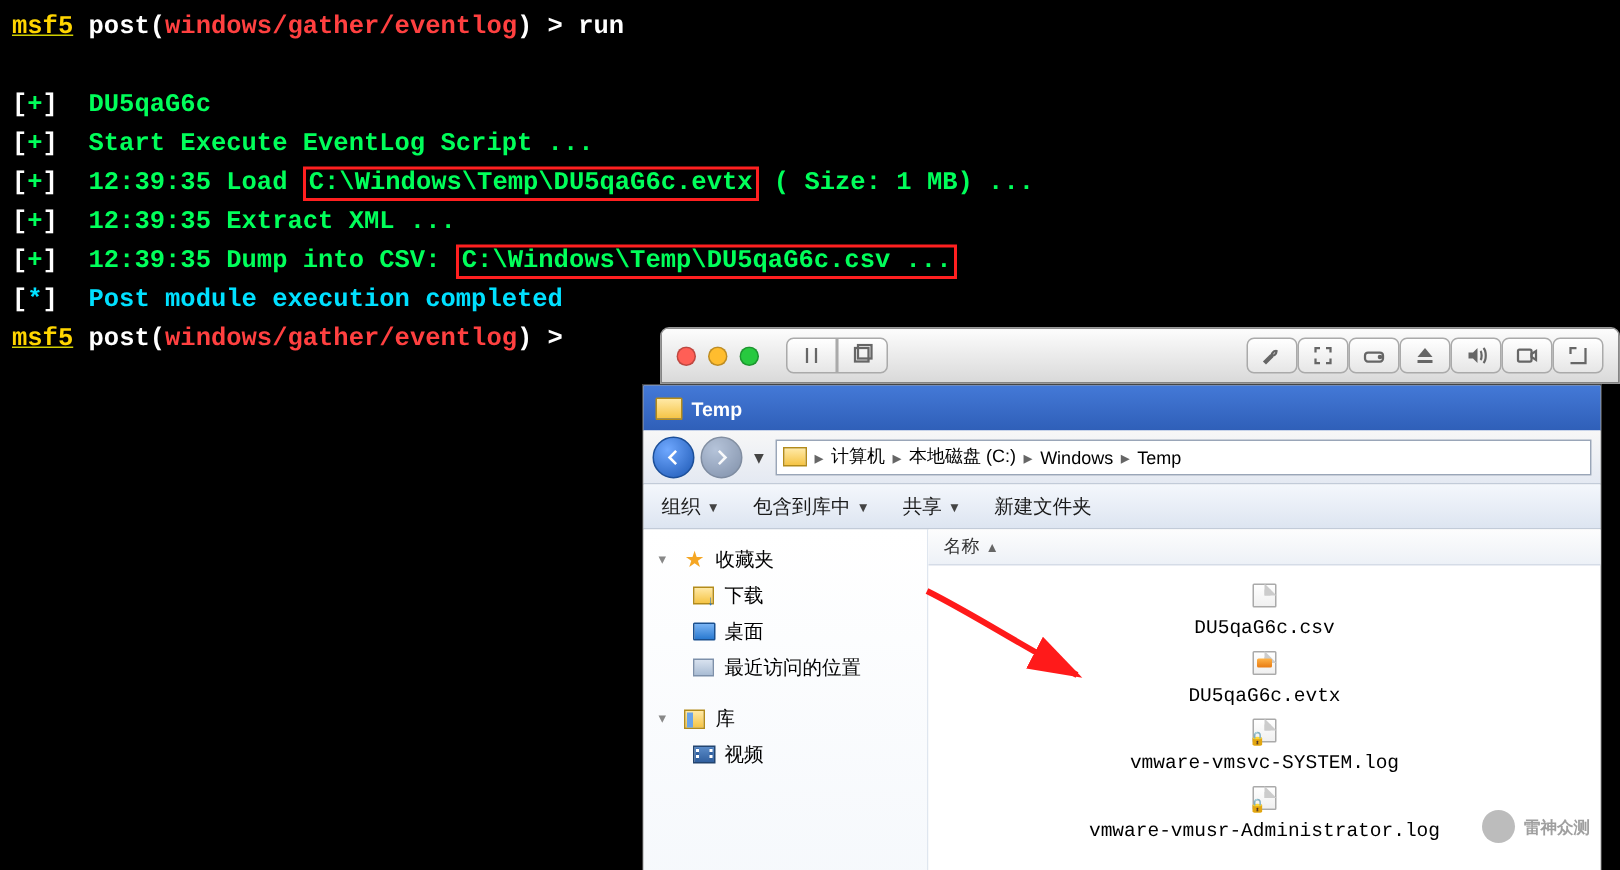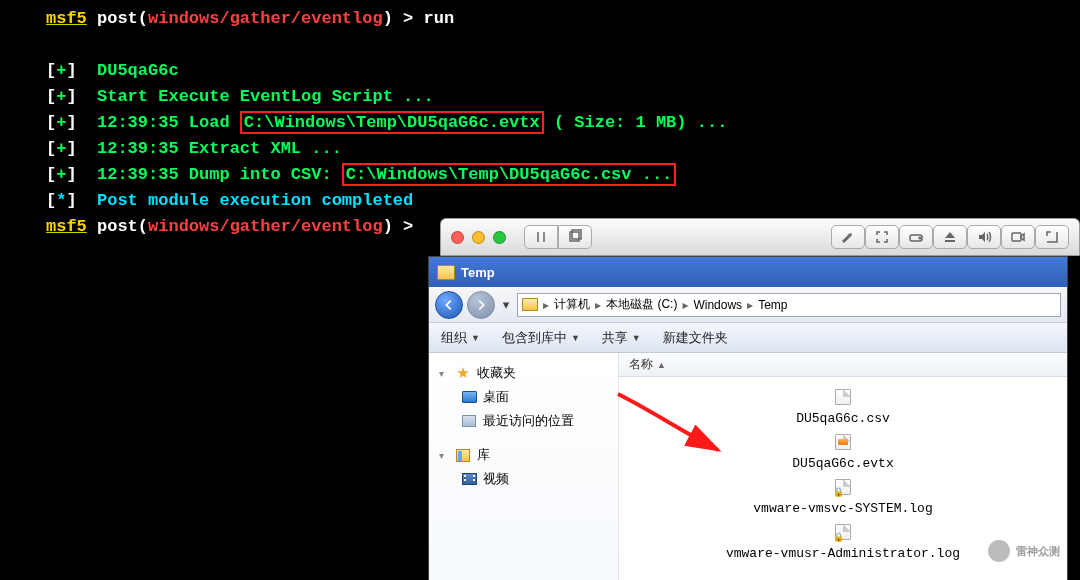--- a/index.html
+++ b/index.html
@@ -5,21 +5,21 @@
   * { box-sizing: border-box; margin: 0; padding: 0; }
   body {
     width: 1080px; height: 580px;
     background: #000;
     font-family: "Courier New", monospace;
     font-size: 17px;
     position: relative;
     overflow: hidden;
     font-weight: bold;
   }
-  .terminal { padding: 6px 8px; line-height: 26px; margin-left: 38px; }
+  .terminal { padding: 6px 8px; line-height: 26px; }
   .tline { white-space: pre; }
   .w { color: #fff; }
   .g { color: #00ff5a; }
   .c { color: #00e0ff; }
   .y { color: #ffd500; }
   .r { color: #ff4040; }
   .under { text-decoration: underline; text-decoration-color: #cfcf00; }
   .hl { border: 2px solid #ff2020; padding: 0 2px; }
 
   
@@ -246,20 +246,26 @@
   </div>
   <div class="ex-body">
     <div class="ex-side">
       <div class="tree-node">
         <span class="disclosure">▾</span>
         <span class="ic ic-star">★</span>
         <span>收藏夹</span>
       </div>
       <div class="tree-node tree-child">
         <span class="ic">
+            <span class="ic-dl"></span>
+          </span>
+        <span>下载</span>
+      </div>
+      <div class="tree-node tree-child">
+        <span class="ic">
             <span class="ic-desk"></span>
           </span>
         <span>桌面</span>
       </div>
       <div class="tree-node tree-child">
         <span class="ic">
             <span class="ic-recent"></span>
           </span>
         <span>最近访问的位置</span>
       </div>

